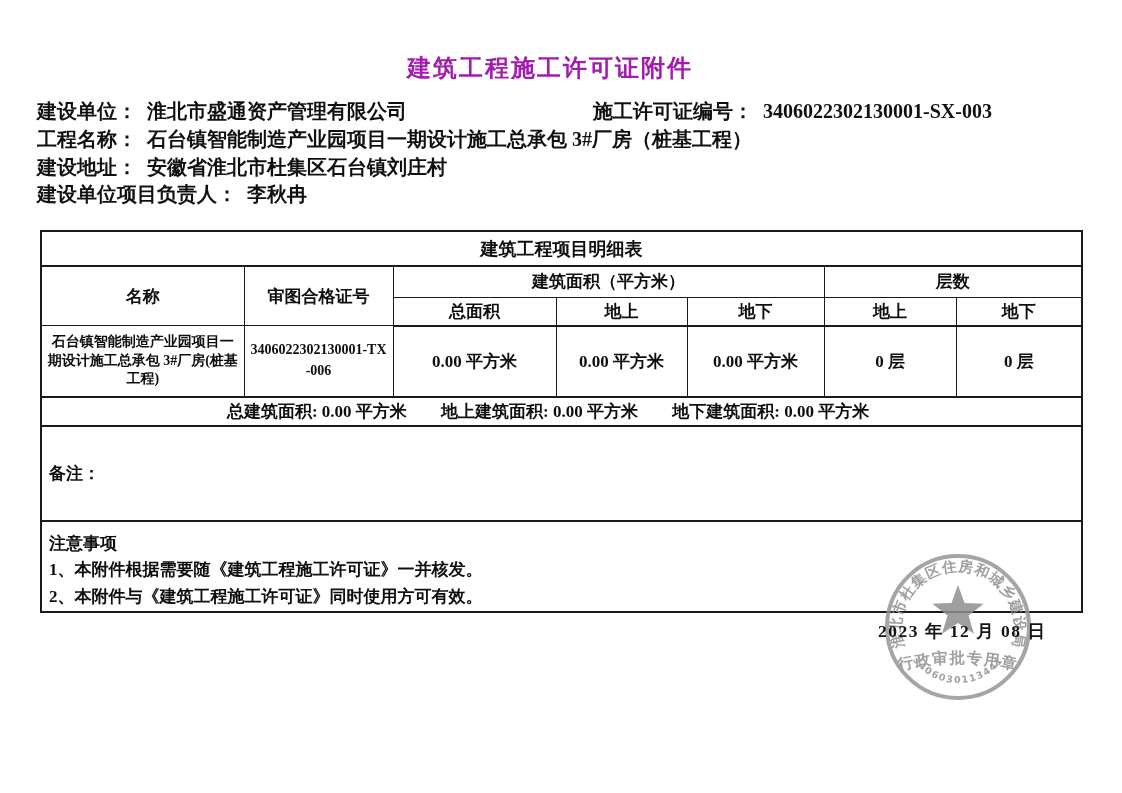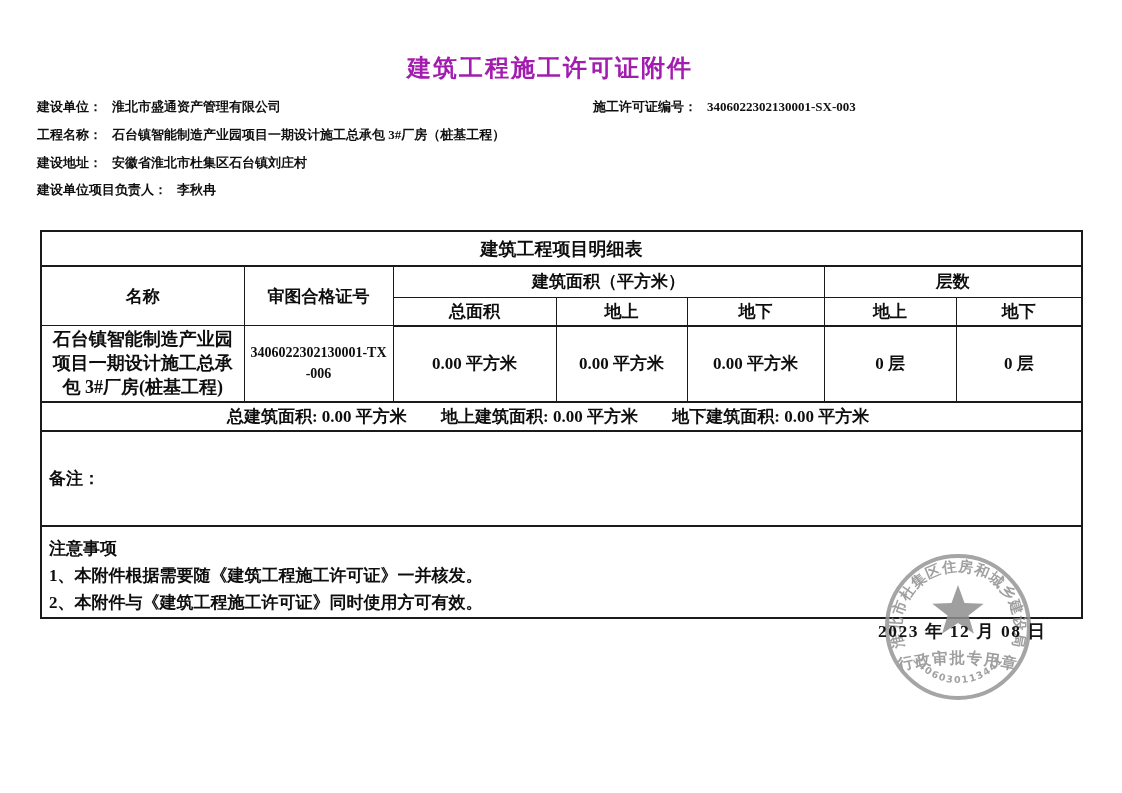--- a/index.html
+++ b/index.html
@@ -12,42 +12,42 @@
     overflow: hidden;
   }
   .page { position: absolute; inset: 0; background: #fff; }
 
   .doc-title {
     position: absolute; left: 0; top: 52px; width: 1100px;
     text-align: center; font-size: 24px; font-weight: 700;
     letter-spacing: 2px; color: #a21caf;
   }
 
-  .info-line { position: absolute; font-size: 13px; white-space: nowrap; color: #101010; }
+  .info-line { position: absolute; font-size: 20px; white-space: nowrap; color: #101010; }
   .info-label { font-weight: 700; }
   .info-value { font-weight: 600; margin-left: 10px; }
 
   table.detail {
     position: absolute; left: 40px; top: 230px;
     width: 1043px; table-layout: fixed;
     border-collapse: collapse;
     font-size: 17px; color: #0e0e0e;
   }
   table.detail td {
     border: 1.6px solid #1a1a1a;
     text-align: center; vertical-align: middle;
     padding: 2px 4px;
     font-weight: 600;
   }
   table.detail { border: 2.5px solid #1a1a1a; }
   td.caption-cell { font-size: 18px; font-weight: 700; border-bottom-width: 2.8px !important; height: 35px; }
   tr.group-row td { font-weight: 700; height: 31px; }
   tr.sub-row td { font-weight: 700; height: 28px; border-bottom-width: 2.4px !important; }
   tr.data-row td { height: 71px; }
-  td.name-cell { font-size: 18px; padding: 0 8px; line-height: 1.32; font-weight: 600; }
+  td.name-cell { font-size: 14px; padding: 0 8px; line-height: 1.32; font-weight: 600; }
   td.cert-cell { font-size: 14px; word-break: break-all; line-height: 1.45; }
   tr.summary-row td {
     height: 27px; text-align: center; font-weight: 600;
     border-top-width: 2.4px !important; border-bottom-width: 2.4px !important;
     padding-left: 7px;
   }
   .summary-part { display: inline-block; margin-right: 30px; white-space: nowrap; }
   tr.remark-row td { height: 95px; text-align: left; vertical-align: middle; padding-left: 7px; font-weight: 600; }
   tr.notice-row td {
     height: 88px; text-align: left; vertical-align: top;

